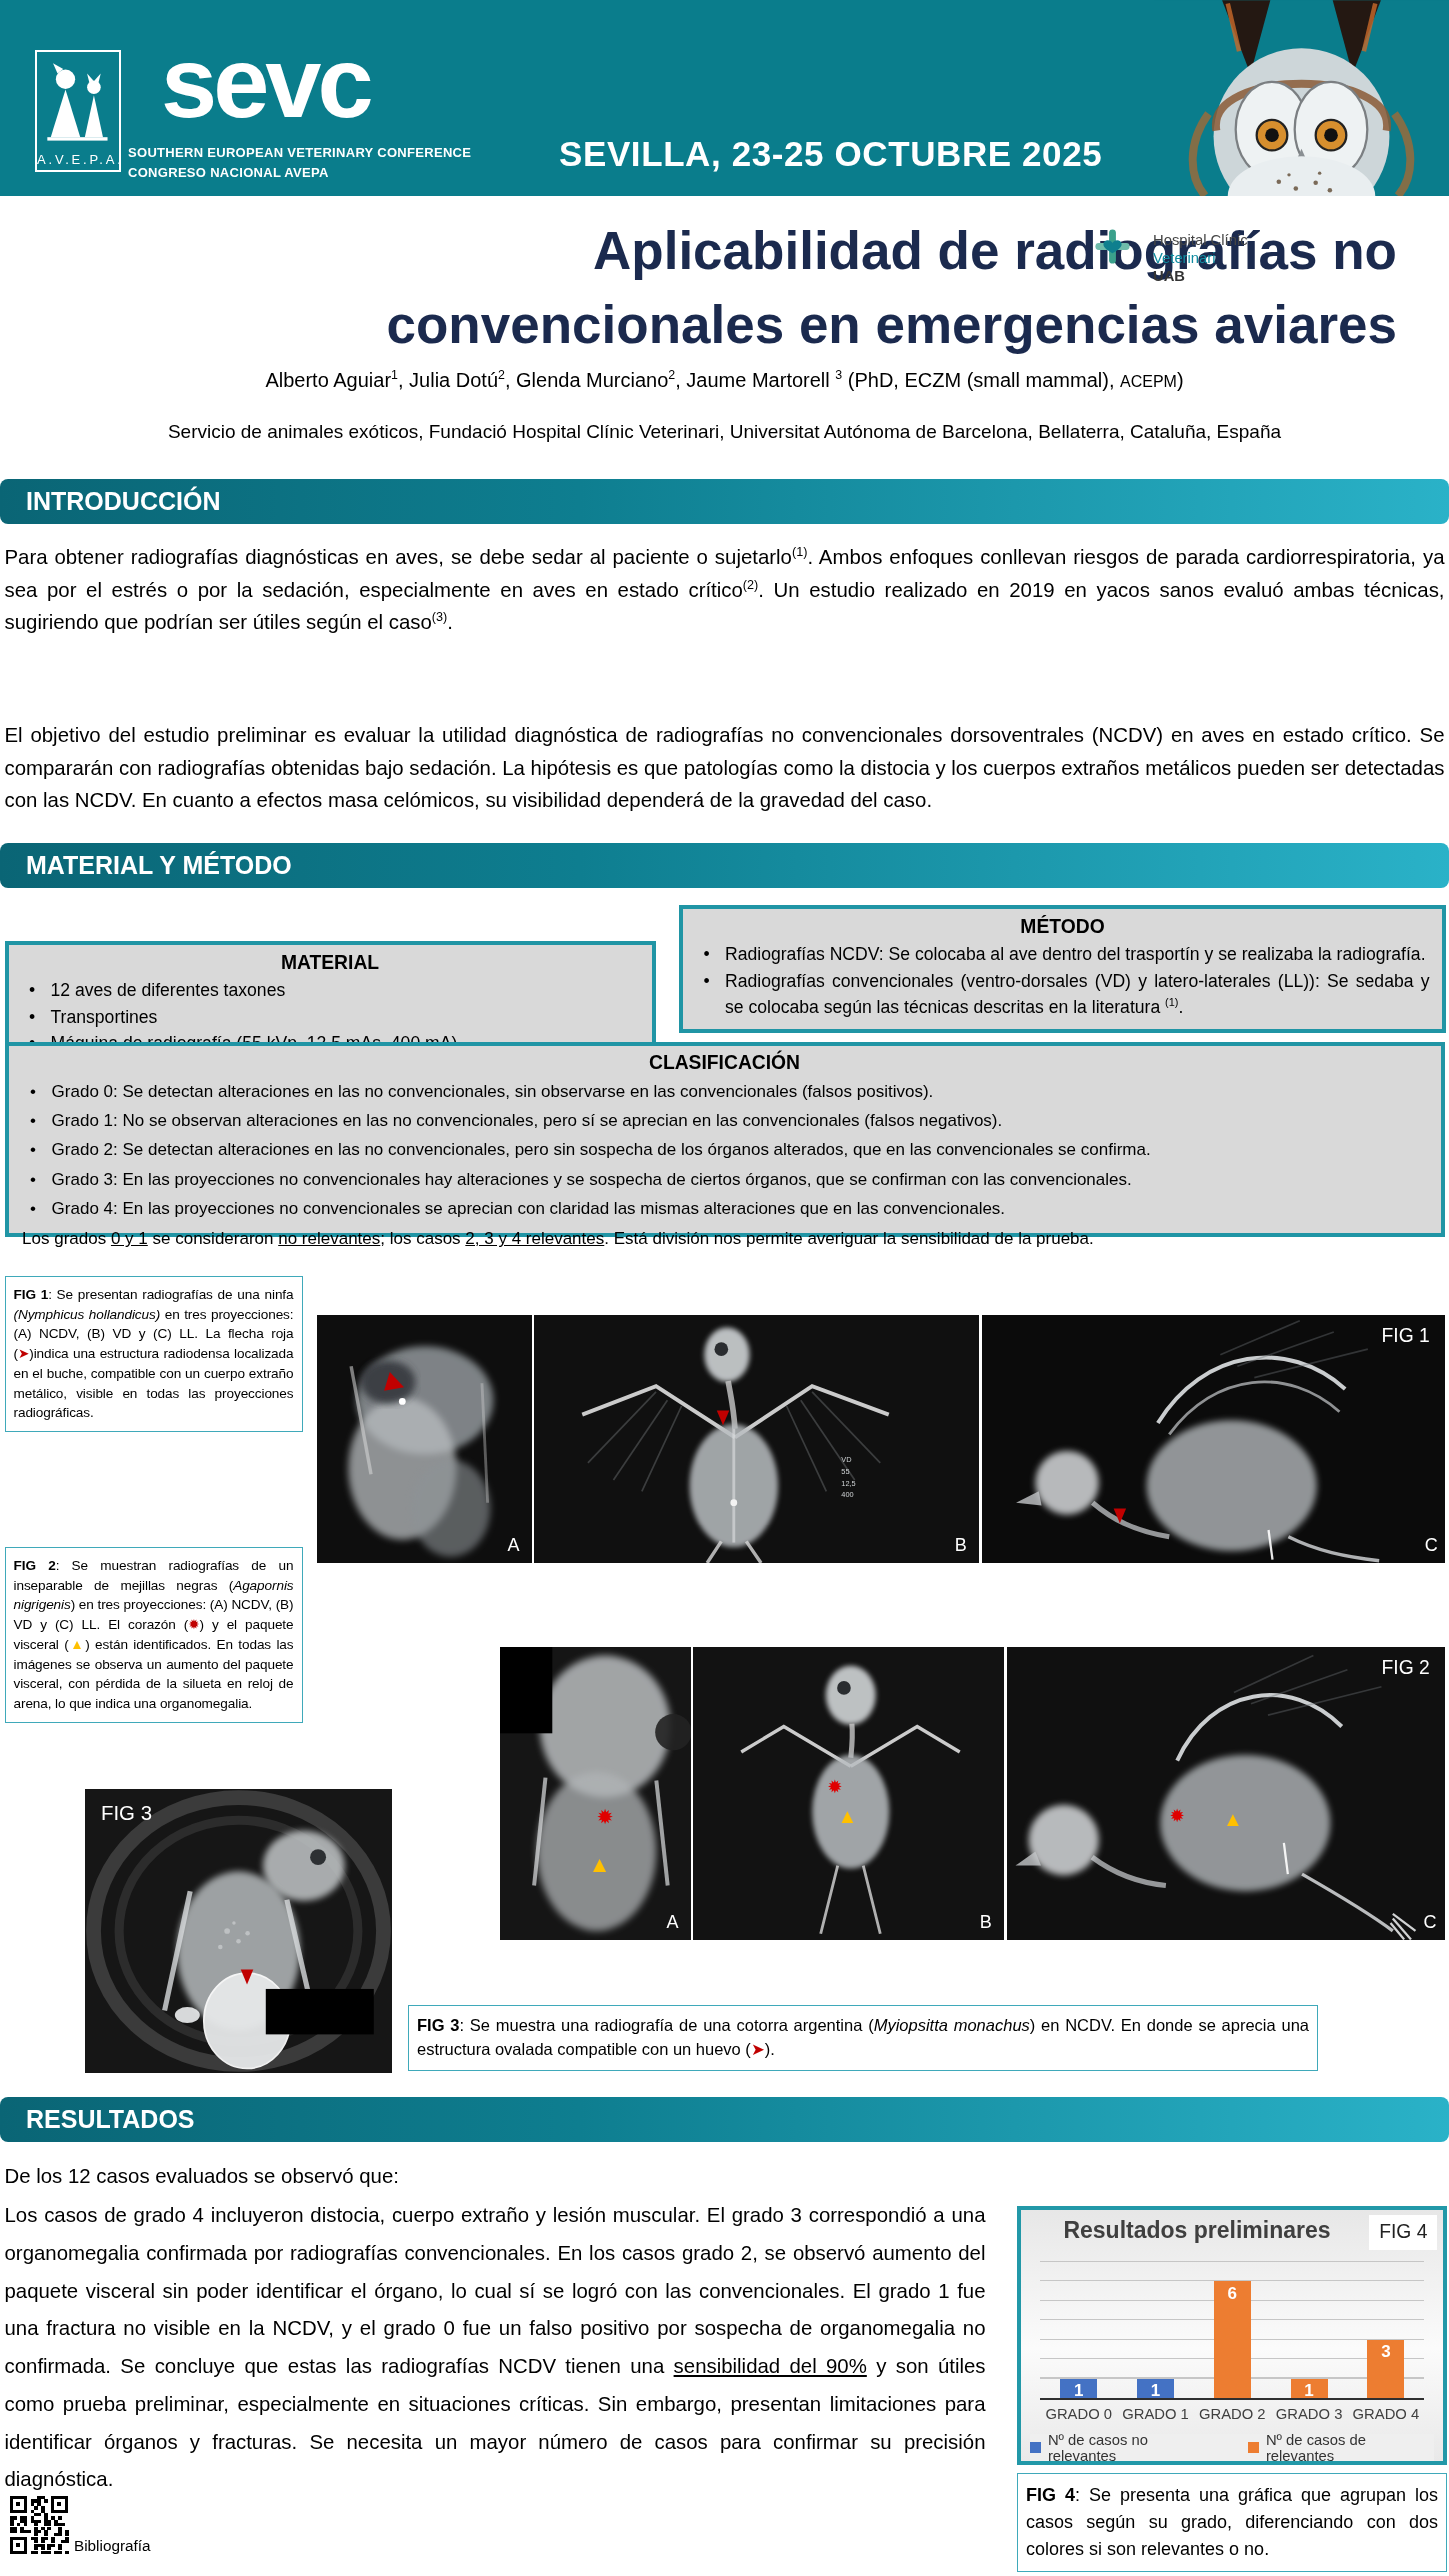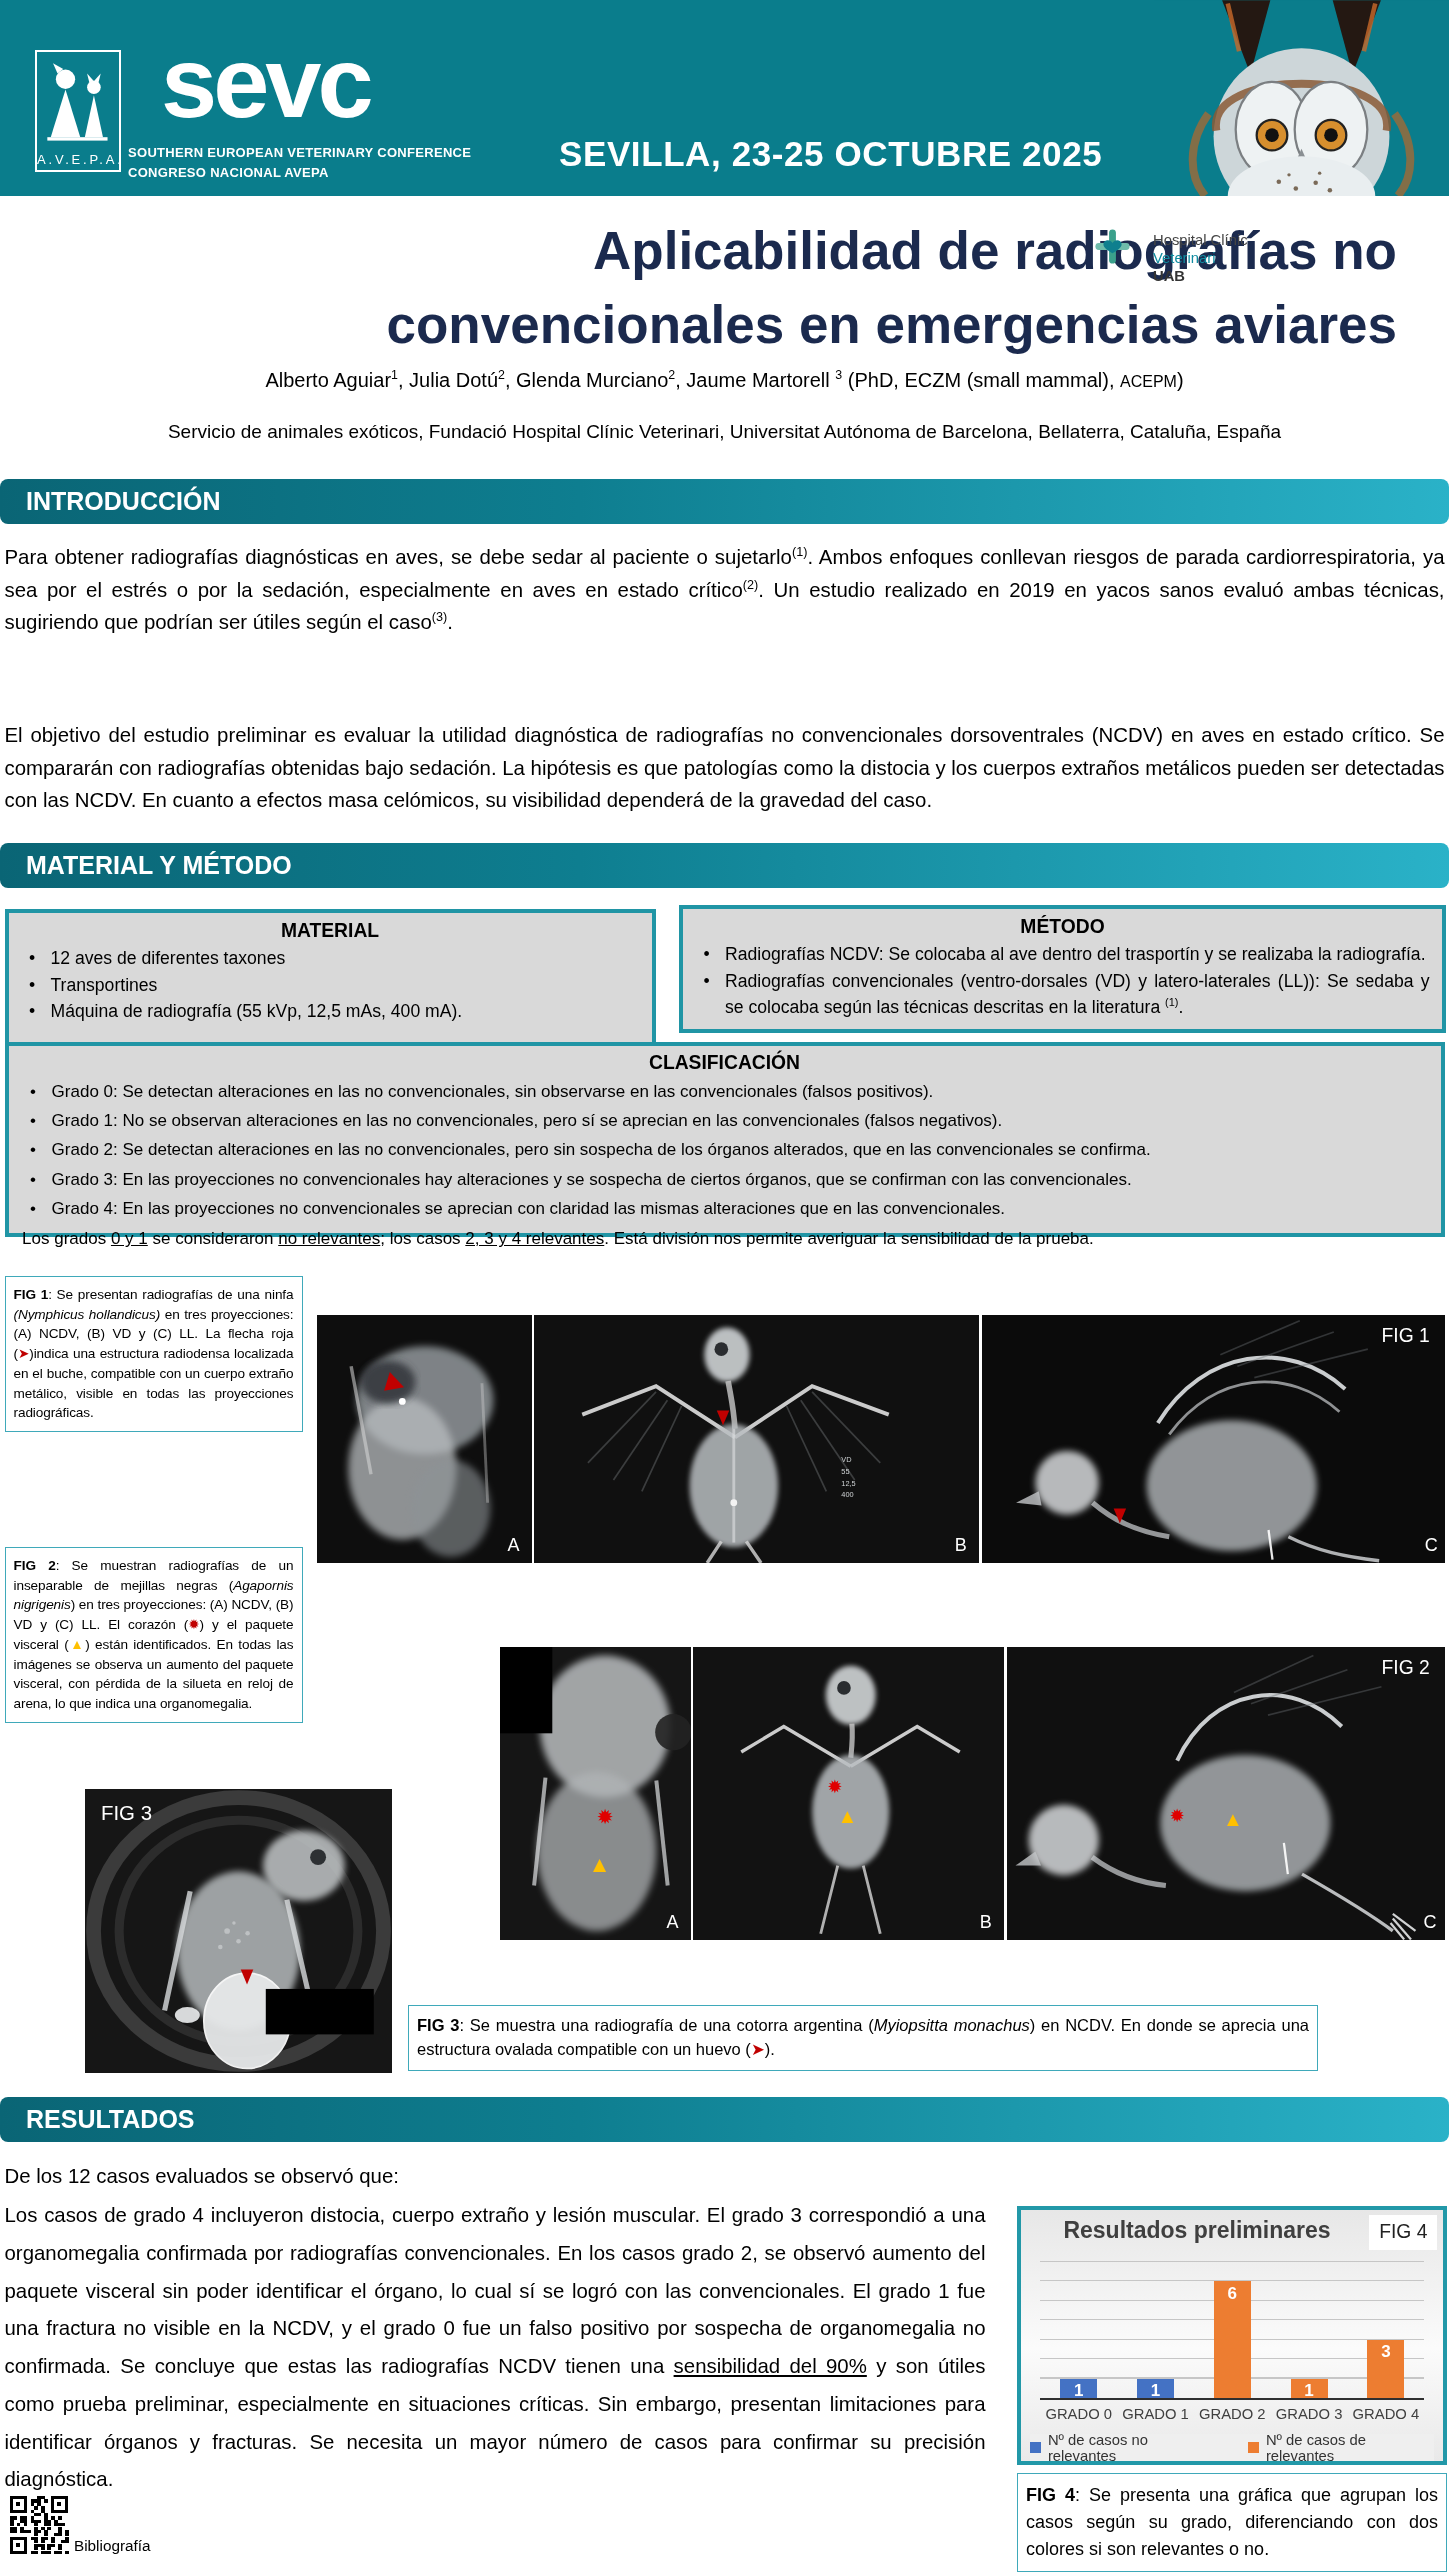--- a/index.html
+++ b/index.html
@@ -39,21 +39,21 @@
     color:#fff;font-weight:bold;font-size:25px;display:flex;align-items:center;padding-left:26px;}
   .sb-intro{top:479px;} .sb-obj{top:660px;} .sb-mm{top:843px;} .sb-res{top:2097px;}
 
   
   .para{position:absolute;font-size:20.4px;line-height:1.6;text-align:justify;}
   .p-intro{left:4.5px;top:541px;width:1440px;}
   .p-obj{left:4.5px;top:719px;width:1440px;}
 
   
   .graybox{position:absolute;background:#d9d9d9;border:4px solid #2095a5;box-sizing:border-box;padding:5.7px 12.5px;}
-  .gb-material{left:4.5px;top:909px;width:651px;height:147px;}
+  .gb-material{left:4.5px;top:941px;width:651px;height:147px;}
   .gb-metodo{left:679px;top:905px;width:767px;height:128px;}
   .gb-clasif{left:4.5px;top:1042px;width:1440px;height:195px;padding:4.5px 13.6px;}
   .gb-title{text-align:center;font-weight:bold;font-size:19.3px;margin:1.1px 0 3.4px 0;}
   .gb-list{margin:0;padding:0;list-style:none;}
   .gb-list li{position:relative;padding-left:29.5px;font-size:17.6px;line-height:1.5;text-align:justify;}
   .gb-clasif .gb-list li{font-size:17px;line-height:1.72;}
   .gb-list li::before{content:"\2022";position:absolute;left:8px;}
   .gb-footer{font-size:17px;line-height:1.6;margin-top:2.3px;text-align:justify;}
 
   

